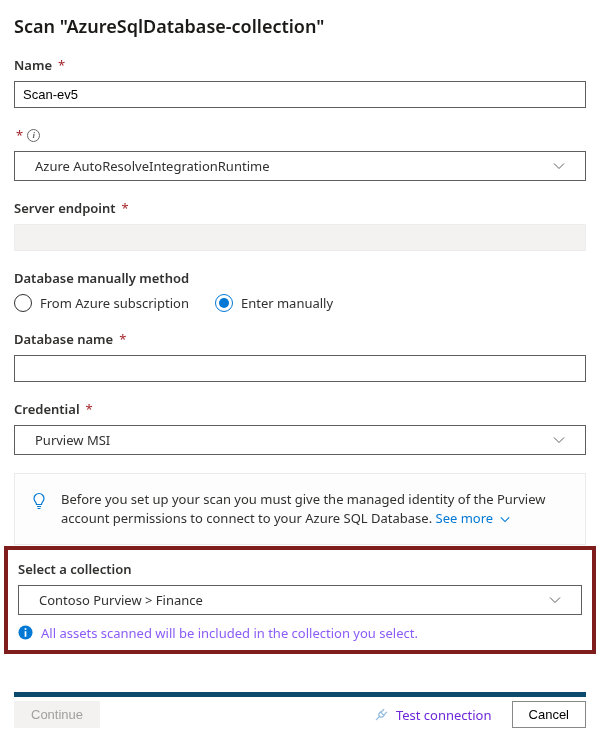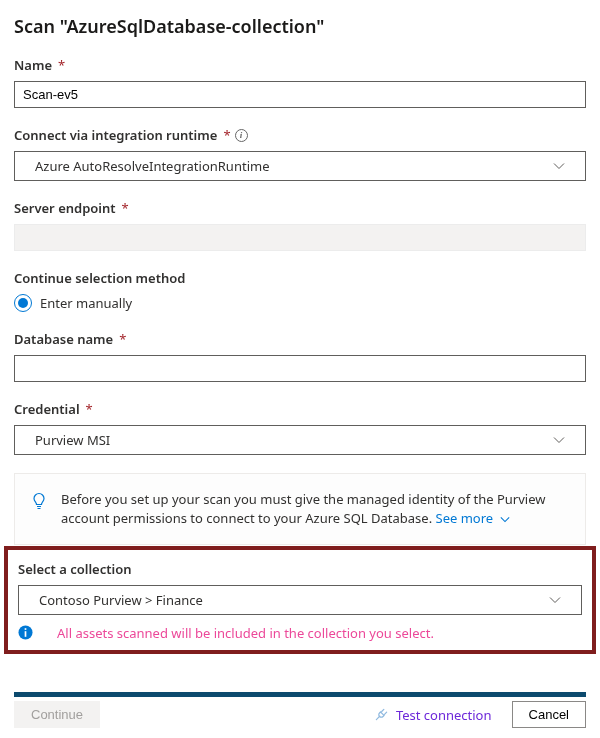--- a/index.html
+++ b/index.html
@@ -121,24 +121,24 @@
     .highlight-group {
       border: 4px solid #7f1d1d;
       padding: 10px 10px 8px;
       margin-left: -10px;
       margin-right: -10px;
       margin-bottom: 20px;
     }
     .note-row {
       display: flex;
       align-items: center;
-      gap: 24px;
+      gap: 8px;
       margin-top: 9px;
       font-size: 13px;
-      color: #ec4899;
+      color: #8b5cf6;
     }
     .note-row .info-filled {
       width: 15px;
       height: 15px;
       flex: 0 0 15px;
     }
     .footer {
       position: absolute;
       left: 14px;
       right: 14px;
@@ -185,21 +185,20 @@
 <div class="field-group">
   <div class="field-label">
     <span>Name</span>
       <span class="required">*</span>
   </div>
   <input class="text-input" type="text" value="Scan-ev5" style="">
 </div>
 
 <div class="field-group">
   <div class="field-label">
-    <span>Connect via integration runtime</span>
       <span class="required">*</span>
     <span class="info-circle">i</span>
   </div>
   <div class="select-box">
     <span>Azure AutoResolveIntegrationRuntime</span>
     <span class="chevron">
       <svg width="12" height="8" viewBox="0 0 12 8">
           <path d="M1 1.5 6 6.5 11 1.5" fill="none" stroke="#605e5c" stroke-width="1"></path>
         </svg>
     </span>
@@ -209,23 +208,27 @@
 <div class="field-group">
   <div class="field-label">
     <span>Server endpoint</span>
       <span class="required">*</span>
   </div>
   <input class="text-input disabled" type="text" value="" style="">
 </div>
 
 <div class="field-group">
   <div class="field-label">
-    <span>Continue selection method</span>
+    <span>Database manually method</span>
   </div>
   <div class="radio-row">
+    <label class="radio-option">
+      <span class="radio-outer"></span>
+      <span>From Azure subscription</span>
+    </label>
     <label class="radio-option">
       <span class="radio-outer checked">
           <span class="radio-inner"></span>
         </span>
       <span>Enter manually</span>
     </label>
   </div>
 </div>
 
 <div class="field-group">

